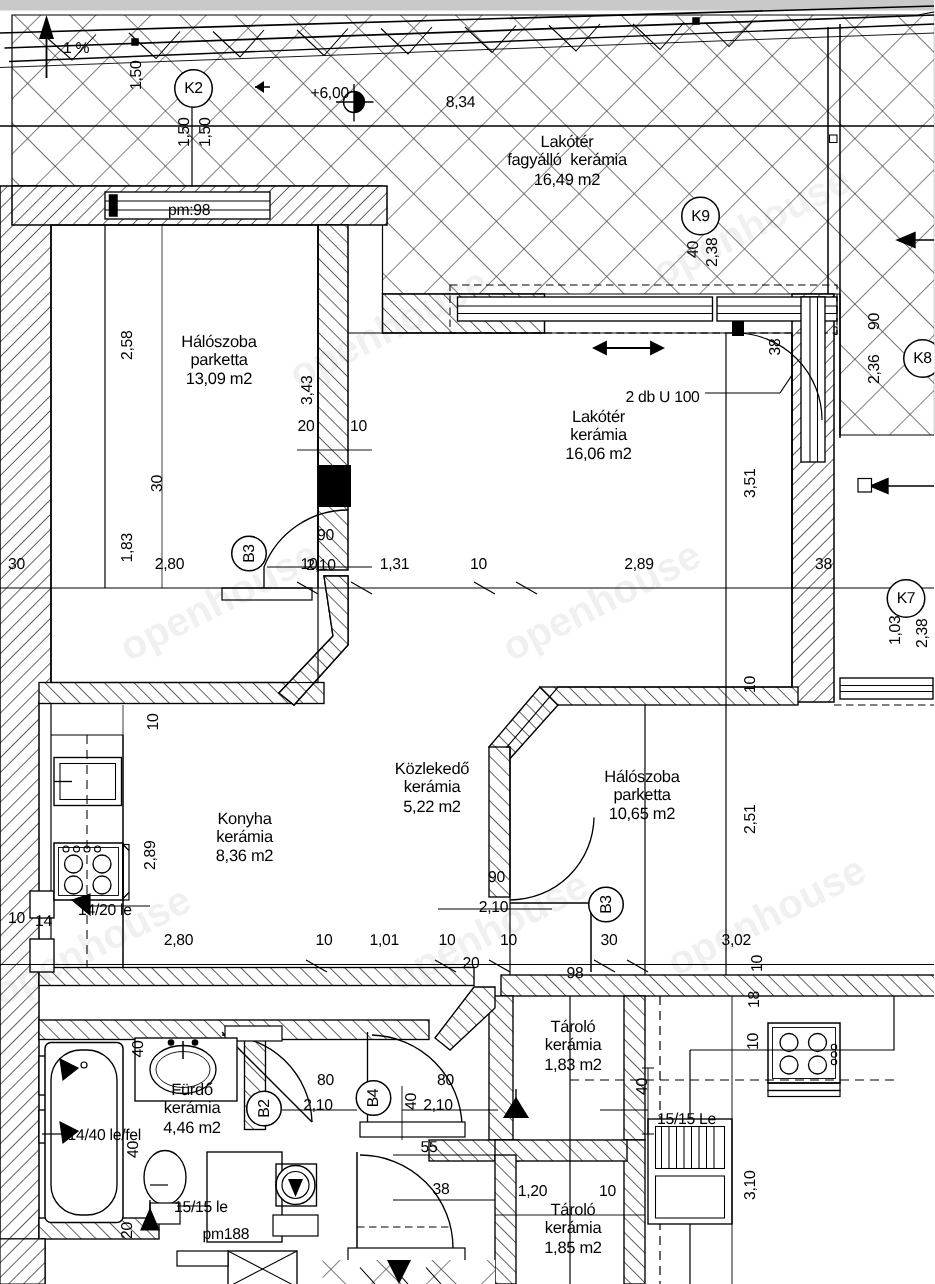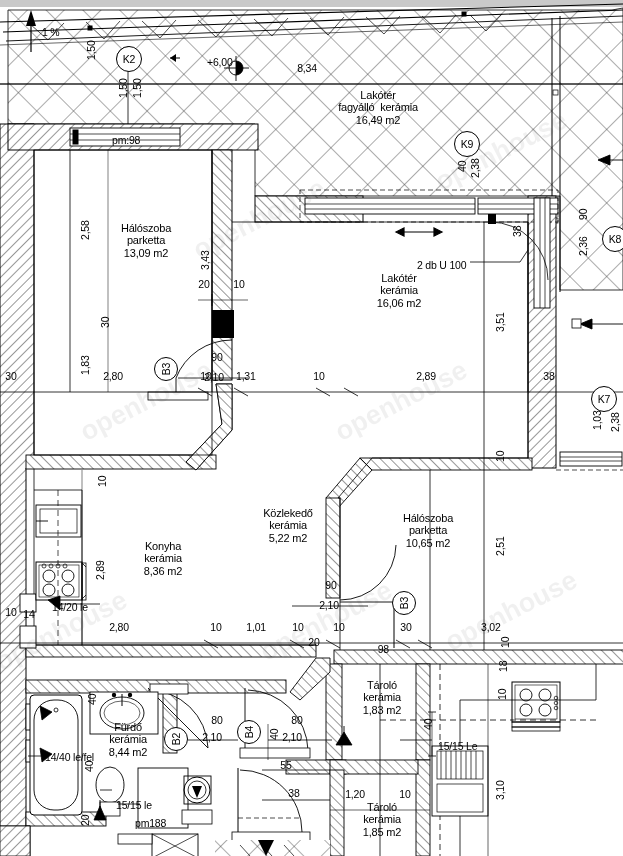--- a/index.html
+++ b/index.html
@@ -393,39 +393,39 @@
   <div class="wm" style="left:255px;top:640px;">openhouse</div>
   <div class="wm" style="left:440px;top:630px;">openhouse</div>
 
   <div id="labels">
       <div class="lbl room" style="left: 318px; top: 89px; width: 120px;"><span>Lakótér</span><br><span>fagyálló  kerámia</span><br><span>16,49 m2</span></div>
       <div class="lbl room" style="left: 339px; top: 272px; width: 120px;"><span>Lakótér</span><br><span>kerámia</span><br><span>16,06 m2</span></div>
       <div class="lbl room" style="left: 86px; top: 222px; width: 120px;"><span>Hálószoba</span><br><span>parketta</span><br><span>13,09 m2</span></div>
       <div class="lbl room" style="left: 368px; top: 512px; width: 120px;"><span>Hálószoba</span><br><span>parketta</span><br><span>10,65 m2</span></div>
       <div class="lbl room" style="left: 228px; top: 507px; width: 120px;"><span>Közlekedő</span><br><span>kerámia</span><br><span>5,22 m2</span></div>
       <div class="lbl room" style="left: 103px; top: 540px; width: 120px;"><span>Konyha</span><br><span>kerámia</span><br><span>8,36 m2</span></div>
-      <div class="lbl room" style="left: 68px; top: 721px; width: 120px;"><span>Fürdő</span><br><span>kerámia</span><br><span>8,44 m2</span></div>
+      <div class="lbl room" style="left: 68px; top: 721px; width: 120px;"><span>Fürdő</span><br><span>kerámia</span><br><span>4,46 m2</span></div>
       <div class="lbl room" style="left: 322px; top: 679px; width: 120px;"><span>Tároló</span><br><span>kerámia</span><br><span>1,83 m2</span></div>
       <div class="lbl room" style="left: 322px; top: 801px; width: 120px;"><span>Tároló</span><br><span>kerámia</span><br><span>1,85 m2</span></div>
       <div class="lbl dim" style="left: 417px; top: 260px;">2 db U 100</div>
       <div class="lbl dim" style="left: 112px; top: 135px;">pm:98</div>
       <div class="lbl dim" style="left: 135px; top: 818px;">pm188</div>
       <div class="lbl dim" style="left: 42px; top: 27px;">1 %</div>
       <div class="lbl dim" style="left: 187px; top: 57px; margin-left: 20px;">+6,00</div>
       <div class="lbl dim" style="left: 52px; top: 602px;">14/20 le</div>
       <div class="lbl dim" style="left: 45px; top: 752px;">14/40 le/fel</div>
       <div class="lbl dim" style="left: 116px; top: 800px;">15/15 le</div>
       <div class="lbl dim" style="left: 438px; top: 741px;">15/15 Le</div>
       <div class="lbl dim" style="left: 290px; top: 63px; width: 34px; text-align: center;">8,34</div>
       <div class="lbl dim" style="left: -6px; top: 371px; width: 34px; text-align: center;">30</div>
       <div class="lbl dim" style="left: 96px; top: 371px; width: 34px; text-align: center;">2,80</div>
       <div class="lbl dim" style="left: 200px; top: 352px; width: 34px; text-align: center;">90</div>
       <div class="lbl dim" style="left: 197px; top: 372px; width: 34px; text-align: center;">2,10</div>
       <div class="lbl dim" style="left: 189px; top: 371px; width: 34px; text-align: center;">10</div>
-      <div class="lbl dim" style="left: 236px; top: 371px; width: 34px; ">1,31</div>
+      <div class="lbl dim" style="left: 246px; top: 371px; width: 34px; text-align: center;">1,31</div>
       <div class="lbl dim" style="left: 302px; top: 371px; width: 34px; text-align: center;">10</div>
       <div class="lbl dim" style="left: 409px; top: 371px; width: 34px; text-align: center;">2,89</div>
       <div class="lbl dim" style="left: 532px; top: 371px; width: 34px; text-align: center;">38</div>
       <div class="lbl dim" style="left: 187px; top: 279px; width: 34px; text-align: center;">20</div>
       <div class="lbl dim" style="left: 222px; top: 279px; width: 34px; text-align: center;">10</div>
       <div class="lbl dim" style="left: 102px; top: 622px; width: 34px; text-align: center;">2,80</div>
       <div class="lbl dim" style="left: 199px; top: 622px; width: 34px; text-align: center;">10</div>
       <div class="lbl dim" style="left: 232px; top: 622px; width: 34px; text-align: right;">1,01</div>
       <div class="lbl dim" style="left: 281px; top: 622px; width: 34px; text-align: center;">10</div>
       <div class="lbl dim" style="left: 297px; top: 637px; width: 34px; text-align: center;">20</div>

